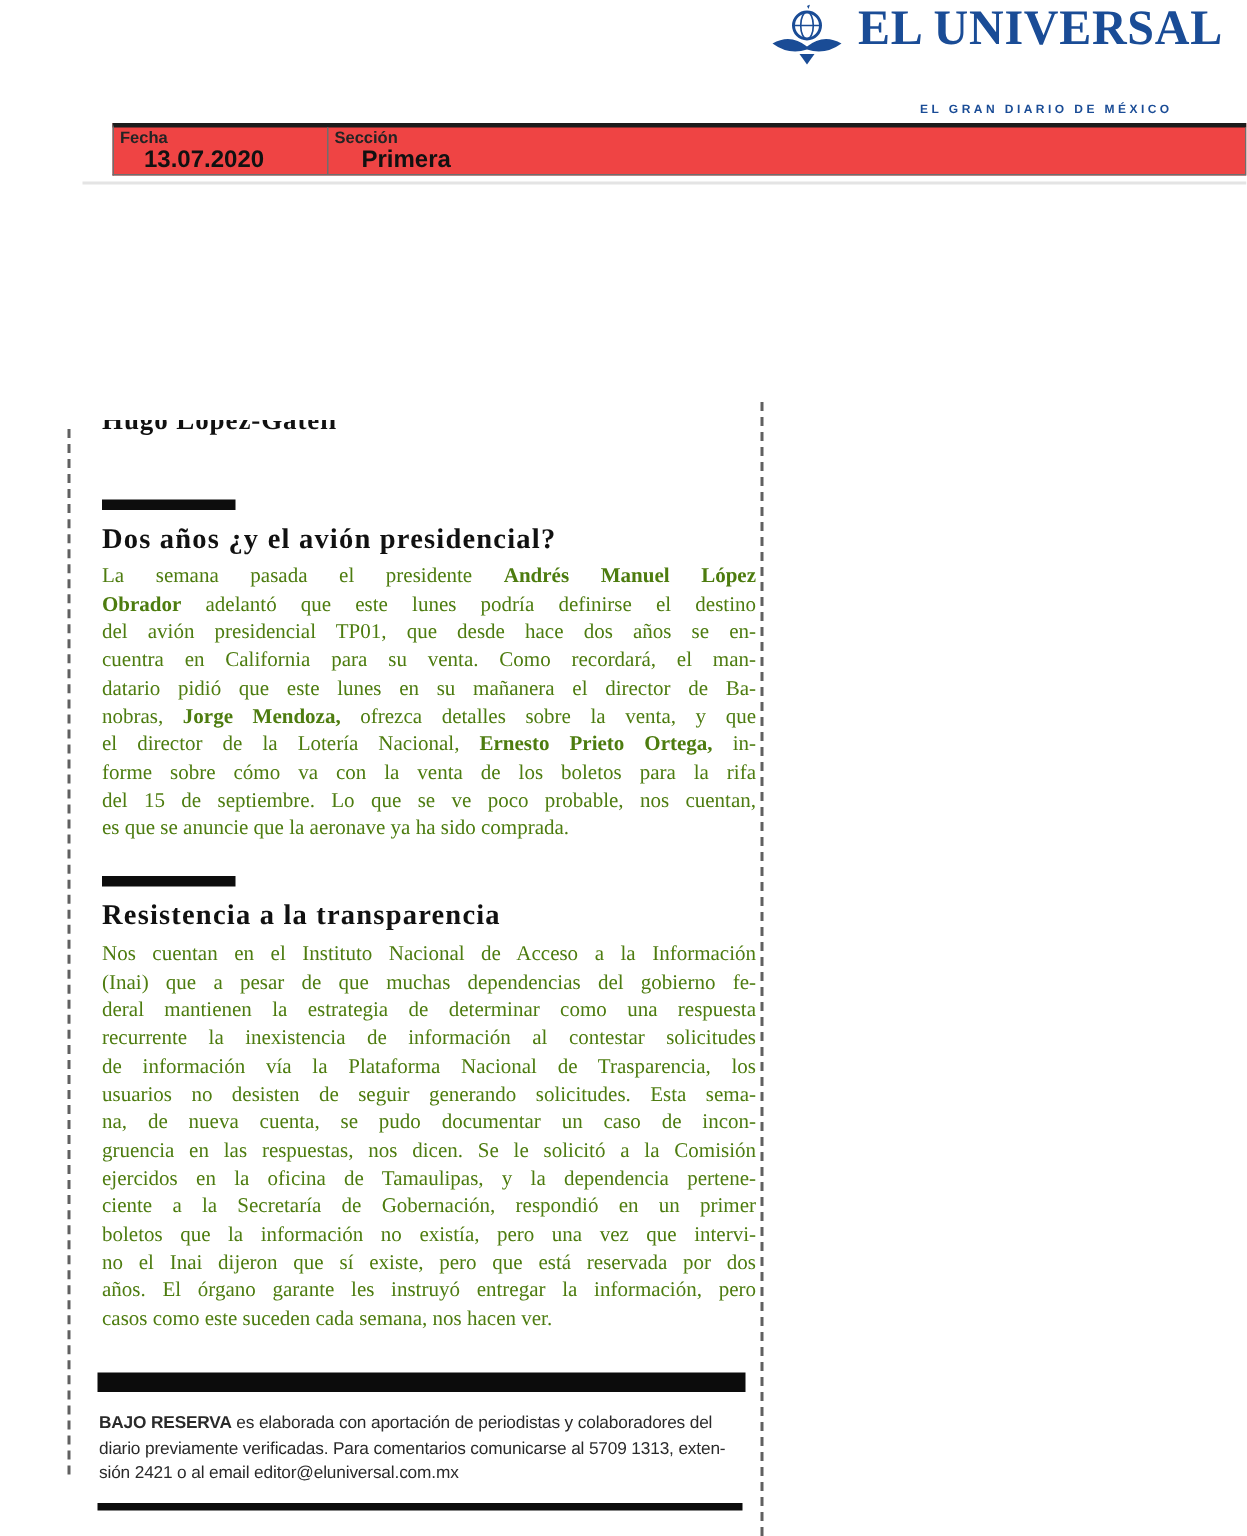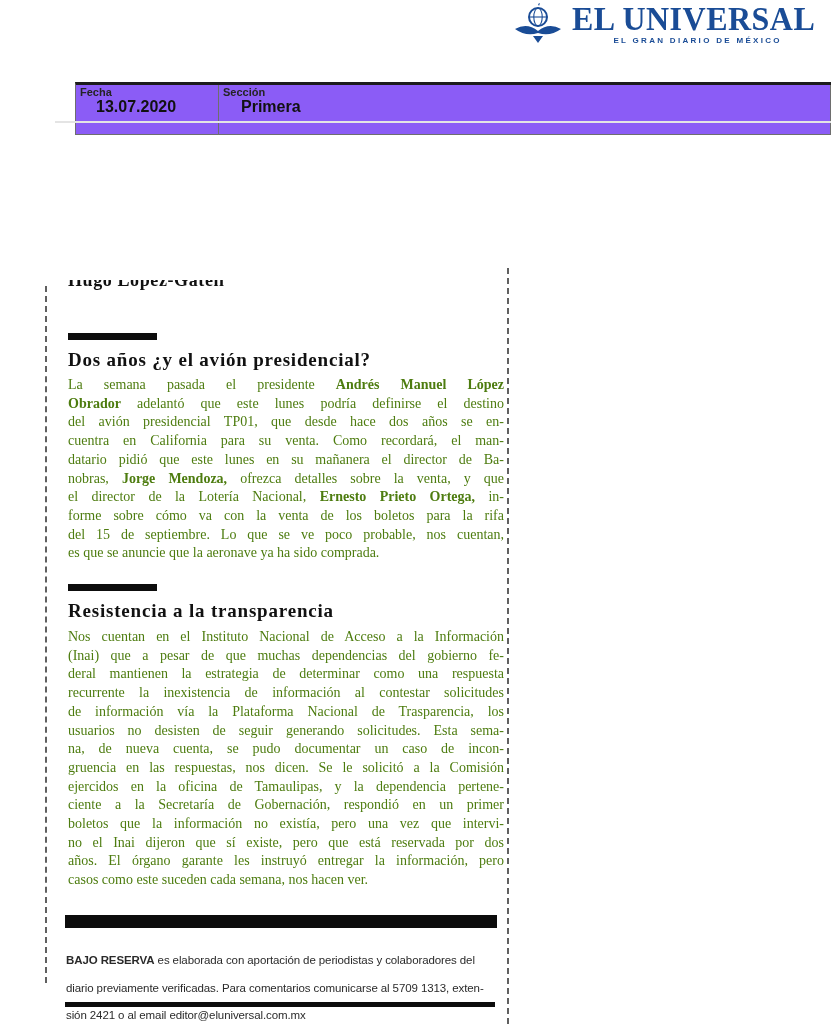--- a/index.html
+++ b/index.html
@@ -3,35 +3,35 @@
 <meta charset="utf-8">
 <style>
   html,body{margin:0;padding:0;}
   body{
     width:831px;height:1024px;position:relative;background:#ffffff;
     font-family:"Liberation Sans",sans-serif;color:#1a1a1a;overflow:hidden;
   }
   
   .masthead{position:absolute;top:2px;right:8px;display:flex;align-items:flex-start;}
   .emblem{margin-right:8px;margin-top:1px;}
-  .brandcol{display:flex;flex-direction:column;align-items:center;}
+  .brandcol{display:flex;flex-direction:column;align-items:center;gap:32px;}
   .wordmark{
     font-family:"Liberation Serif","DejaVu Serif",serif;font-weight:bold;
     font-size:33px;line-height:34px;color:#1a4c96;letter-spacing:.5px;
     transform:scaleX(.97);transform-origin:left top;white-space:nowrap;
   }
   .tagline{
     font-size:8px;font-weight:bold;color:#1a4c96;letter-spacing:2.3px;
     margin-top:0;white-space:nowrap;
   }
   
   .hdr-table{
-    position:absolute;left:75px;top:82px;right:0;height:53px;display:flex;
+    position:absolute;left:75px;top:82px;right:0;height:35px;display:flex;
     border-top:3px solid #1c1c1c;border-bottom:1px solid #6e6e6e;
-    border-left:1px solid #6e6e6e;box-sizing:border-box;background:#8b5cf6;
+    border-left:1px solid #6e6e6e;box-sizing:border-box;background:#ef4444;
   }
   .hdr-cell{border-right:1px solid #6e6e6e;box-sizing:border-box;padding:1px 4px 0 4px;}
   .hdr-cell.c-fecha{width:143px;}
   .hdr-cell.c-seccion{flex:1;}
   .hdr-cell.c-pagina{width:112px;}
   .hdr-label{font-size:11px;font-weight:bold;color:#242424;line-height:12px;}
   .hdr-value{font-size:16px;font-weight:bold;color:#111;line-height:18px;}
   .c-fecha .hdr-value{margin-left:16px;}
   .c-seccion .hdr-value{margin-left:18px;}
   .c-pagina .hdr-value{text-align:center;margin-right:18px;}
@@ -65,21 +65,21 @@
   .textcol > div.last{text-align-last:left;}
   
   .fbar{position:absolute;background:#0c0c0c;}
   .fbar-top{left:65px;top:915px;width:432px;height:13px;}
   .fbar-bottom{left:65px;top:1002px;width:430px;height:5px;}
   .footer-text{
     position:absolute;left:66px;top:941px;width:438px;
     font-family:"Liberation Sans",sans-serif;font-size:11.5px;color:#2a2a2a;
     letter-spacing:-.1px;
   }
-  .footer-text > div{line-height:16.5px;text-align:left;margin-top:11px;}
+  .footer-text > div{line-height:16.5px;text-align:left;}
 </style>
 </head>
 <body>
 
 <div class="masthead">
   <span class="emblem">
     <svg width="52" height="44" viewBox="0 0 52 44" fill="none">
       <path d="M26 1 l2 -1 l-1 3 z" fill="#1a4c96"></path>
       <circle cx="26" cy="14" r="9" stroke="#1a4c96" stroke-width="2" fill="none"></circle>
       <ellipse cx="26" cy="14" rx="4.2" ry="9" stroke="#1a4c96" stroke-width="1.1" fill="none"></ellipse>

